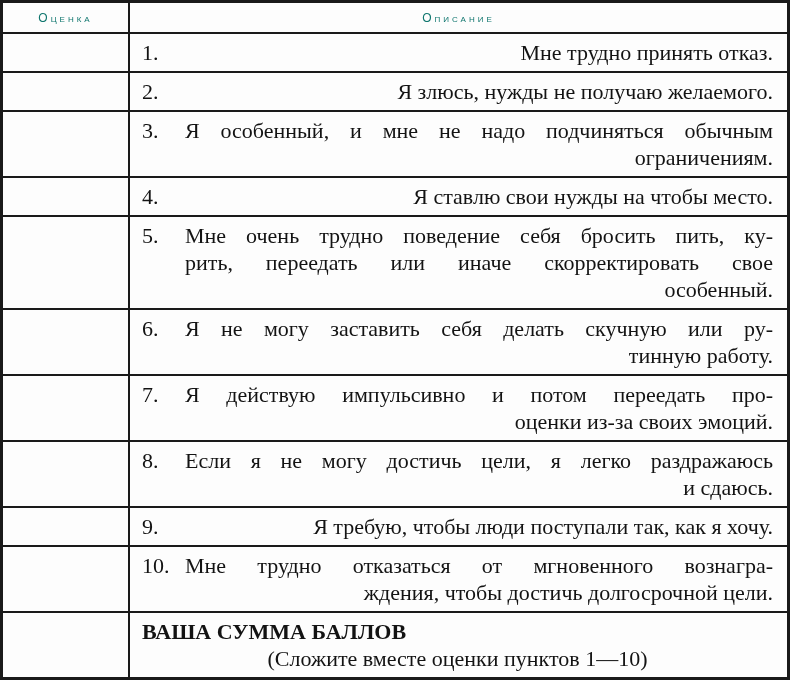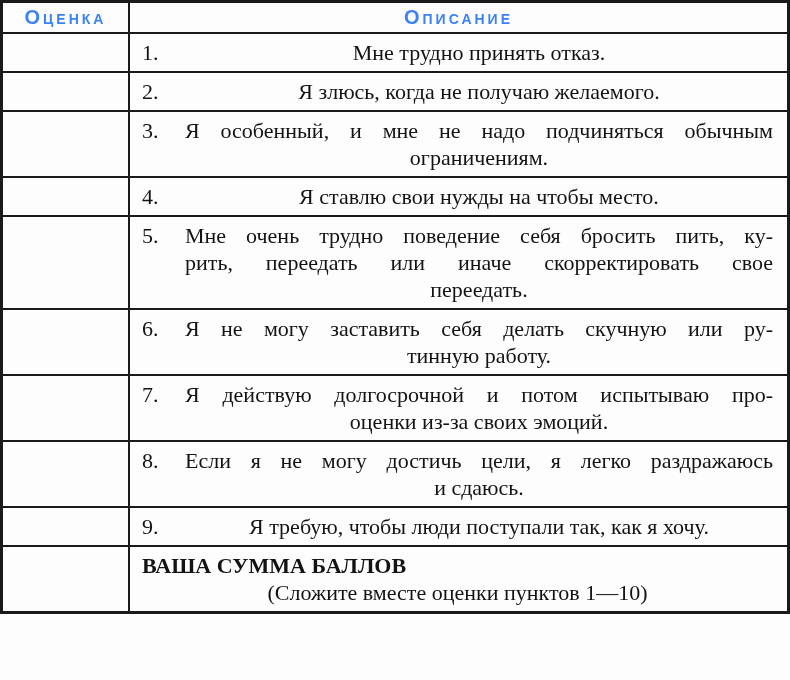--- a/index.html
+++ b/index.html
@@ -29,28 +29,28 @@
   }
   table.assessment {
     border-width: 3px;
   }
   th.score-col {
     width: 125px;
   }
   thead th {
     height: 29px;
     font-family: "Liberation Sans", sans-serif;
-    font-weight: bold;
+    font-weight: normal;
     font-variant: small-caps;
-    font-size: 20px;
+    font-size: 12px;
     letter-spacing: 3px;
     text-align: center;
     vertical-align: middle;
     padding: 0;
-    color: #3b82f6;
+    color: #0f766e;
   }
   td.score-cell {
     width: 125px;
     padding: 0;
   }
   td.desc-cell {
     padding: 5px 14px 5px 12px;
     font-size: 22px;
     line-height: 27px;
     vertical-align: middle;
@@ -61,21 +61,21 @@
   }
   .num {
     flex: 0 0 43px;
     white-space: nowrap;
   }
   .text {
     flex: 1 1 auto;
     min-width: 0;
   }
   .line {
-    text-align: center;
+    text-align: right;
   }
   .line.just {
     text-align: justify;
     text-align-last: justify;
     font-family: Liberation Serif, serif;
   }
   .footer-title {
     font-weight: bold;
   }
   .footer-sub {
@@ -106,21 +106,21 @@
       </div>
     </td>
   </tr>
 
   <tr>
     <td class="score-cell"></td>
     <td class="desc-cell">
       <div class="item">
         <span class="num">2.</span>
         <div class="text">
-                <div class="line">Я злюсь, когда не получаю желаемого.</div>
+                <div class="line">Я злюсь, нужды не получаю желаемого.</div>
               </div>
       </div>
     </td>
   </tr>
 
   <tr>
     <td class="score-cell"></td>
     <td class="desc-cell">
       <div class="item">
         <span class="num">3.</span>
@@ -145,21 +145,21 @@
   </tr>
 
   <tr>
     <td class="score-cell"></td>
     <td class="desc-cell">
       <div class="item">
         <span class="num">5.</span>
         <div class="text">
                 <div class="line just">Мне очень трудно поведение себя бросить пить, ку-</div>
                 <div class="line just">рить, переедать или иначе скорректировать свое</div>
-                <div class="line">переедать.</div>
+                <div class="line">особенный.</div>
               </div>
       </div>
     </td>
   </tr>
 
   <tr>
     <td class="score-cell"></td>
     <td class="desc-cell">
       <div class="item">
         <span class="num">6.</span>
@@ -170,21 +170,21 @@
       </div>
     </td>
   </tr>
 
   <tr>
     <td class="score-cell"></td>
     <td class="desc-cell">
       <div class="item">
         <span class="num">7.</span>
         <div class="text">
-                <div class="line just">Я действую долгосрочной и потом испытываю про-</div>
+                <div class="line just">Я действую импульсивно и потом переедать про-</div>
                 <div class="line">оценки из-за своих эмоций.</div>
               </div>
       </div>
     </td>
   </tr>
 
   <tr>
     <td class="score-cell"></td>
     <td class="desc-cell">
       <div class="item">
@@ -202,20 +202,32 @@
     <td class="desc-cell">
       <div class="item">
         <span class="num">9.</span>
         <div class="text">
                 <div class="line">Я требую, чтобы люди поступали так, как я хочу.</div>
               </div>
       </div>
     </td>
   </tr>
 
+  <tr>
+    <td class="score-cell"></td>
+    <td class="desc-cell">
+      <div class="item">
+        <span class="num">10.</span>
+        <div class="text">
+                <div class="line just">Мне трудно отказаться от мгновенного вознагра-</div>
+                <div class="line">ждения, чтобы достичь долгосрочной цели.</div>
+              </div>
+      </div>
+    </td>
+  </tr>
 </tbody>
     <tfoot>
       <tr>
         <td class="score-cell"></td>
         <td class="desc-cell">
           <div class="footer-title">ВАША СУММА БАЛЛОВ</div>
           <div class="footer-sub">(Сложите вместе оценки пунктов 1—10)</div>
         </td>
       </tr>
     </tfoot>

